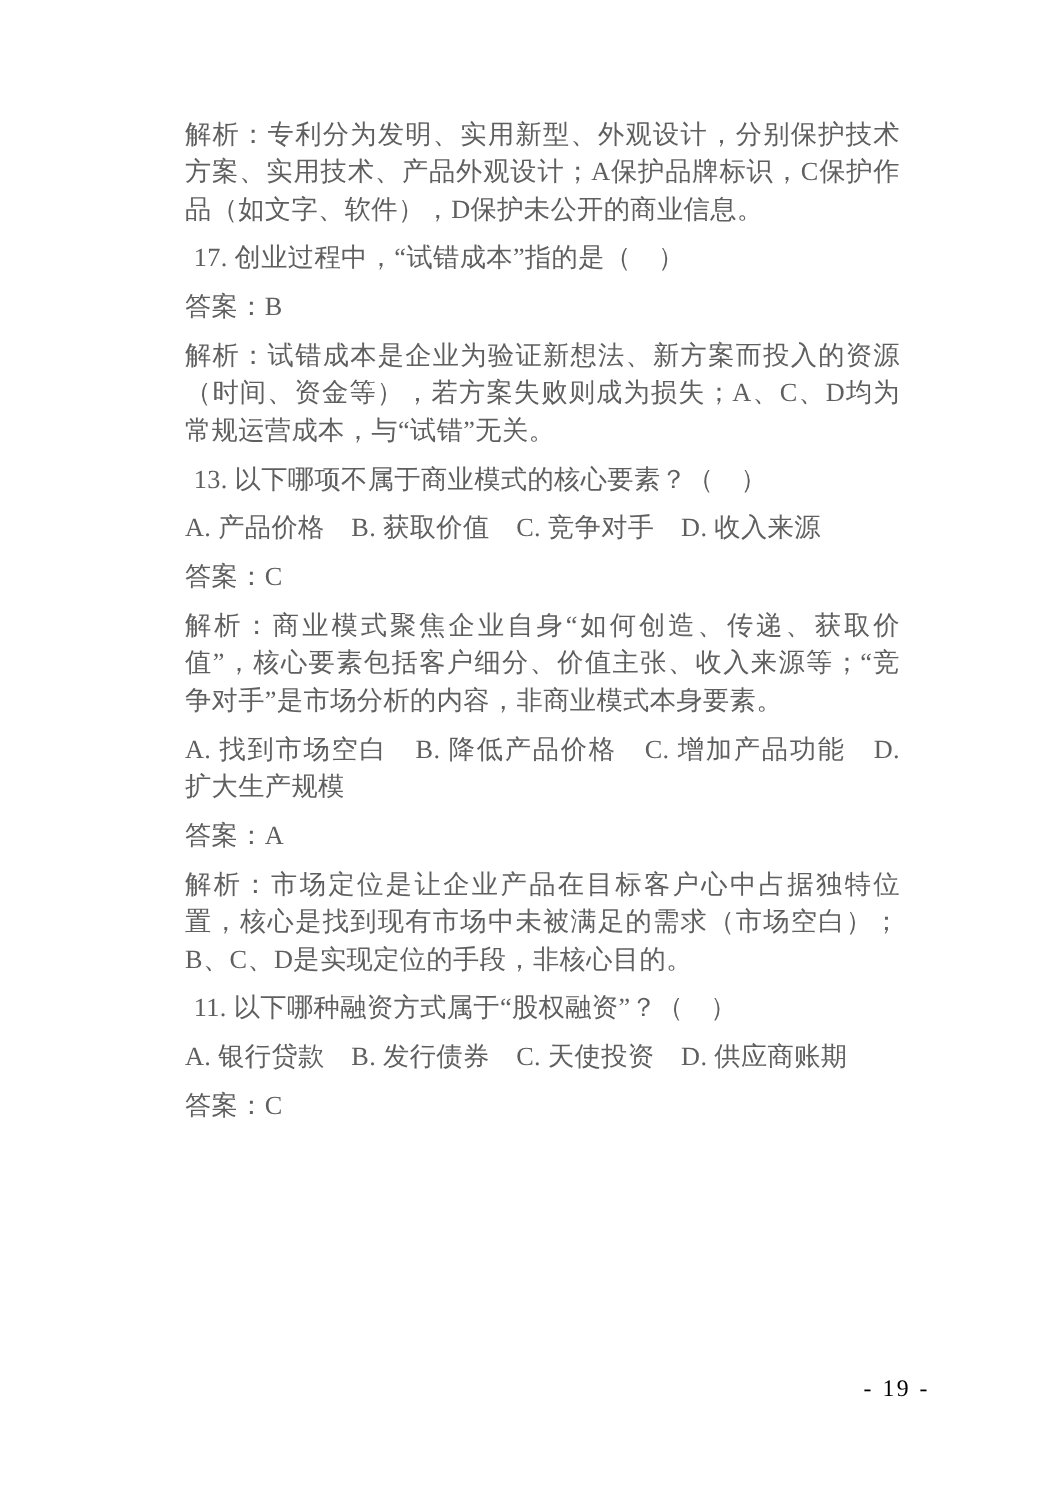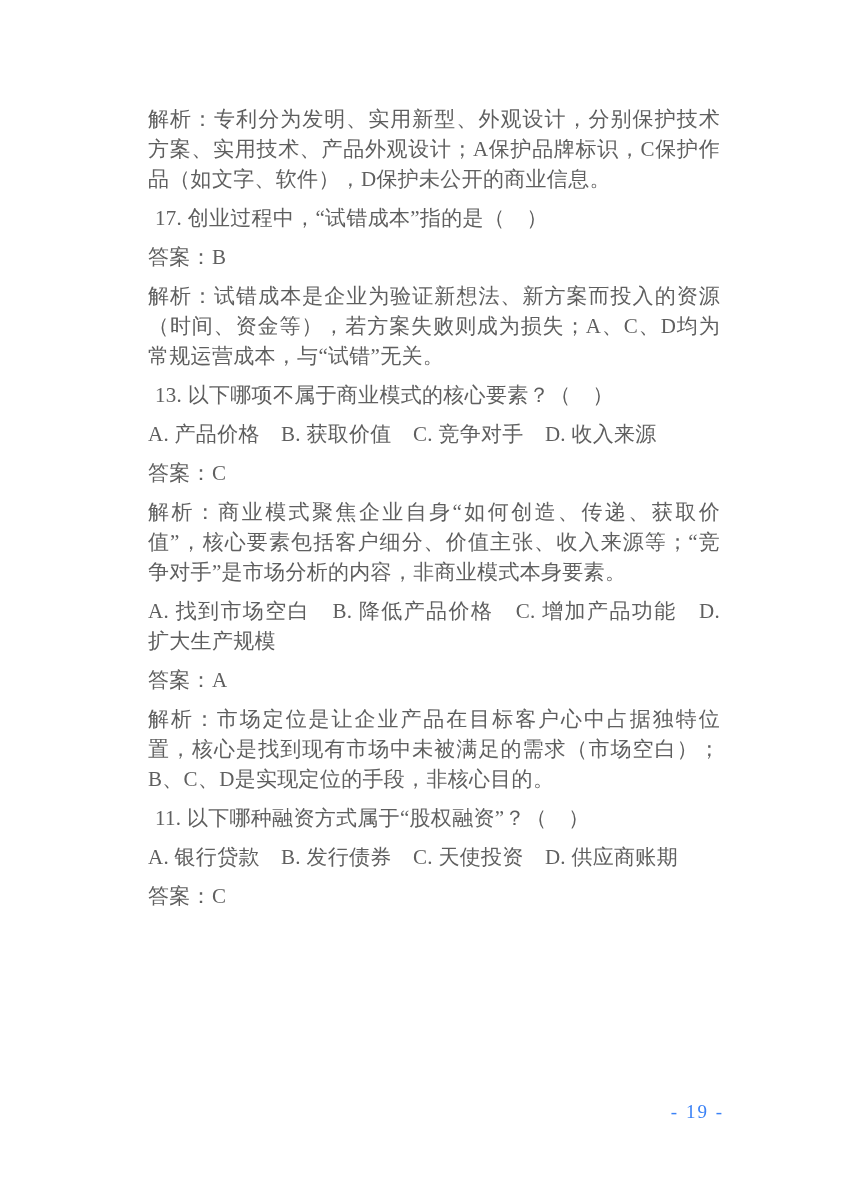--- a/index.html
+++ b/index.html
@@ -17,40 +17,40 @@
   .page {
     position: absolute;
     left: 0; top: 0;
     width: 848px;
     height: 1200px;
     background: #ffffff;
   }
   .content {
     position: absolute;
     left: 148px;
-    top: 104px;
+    top: 92px;
     width: 572px;
     color: #5f5f5f;
     font-size: 21px;
     line-height: 30px;
     text-align: justify;
     letter-spacing: 0.3px;
   }
   .content p {
     margin: 0 0 9px 0;
     font-weight: 400;
   }
   .block-question {
     text-indent: 7px;
   }
   .page-number {
     position: absolute;
-    right: 124px;
+    right: 104px;
     top: 1100px;
-    color: #3b82f6;
+    color: #000000;
     font-size: 19px;
     letter-spacing: 2px;
     line-height: 24px;
   }
 </style>
 </head>
 <body>
 
 <div class="page">
   <div class="content">

